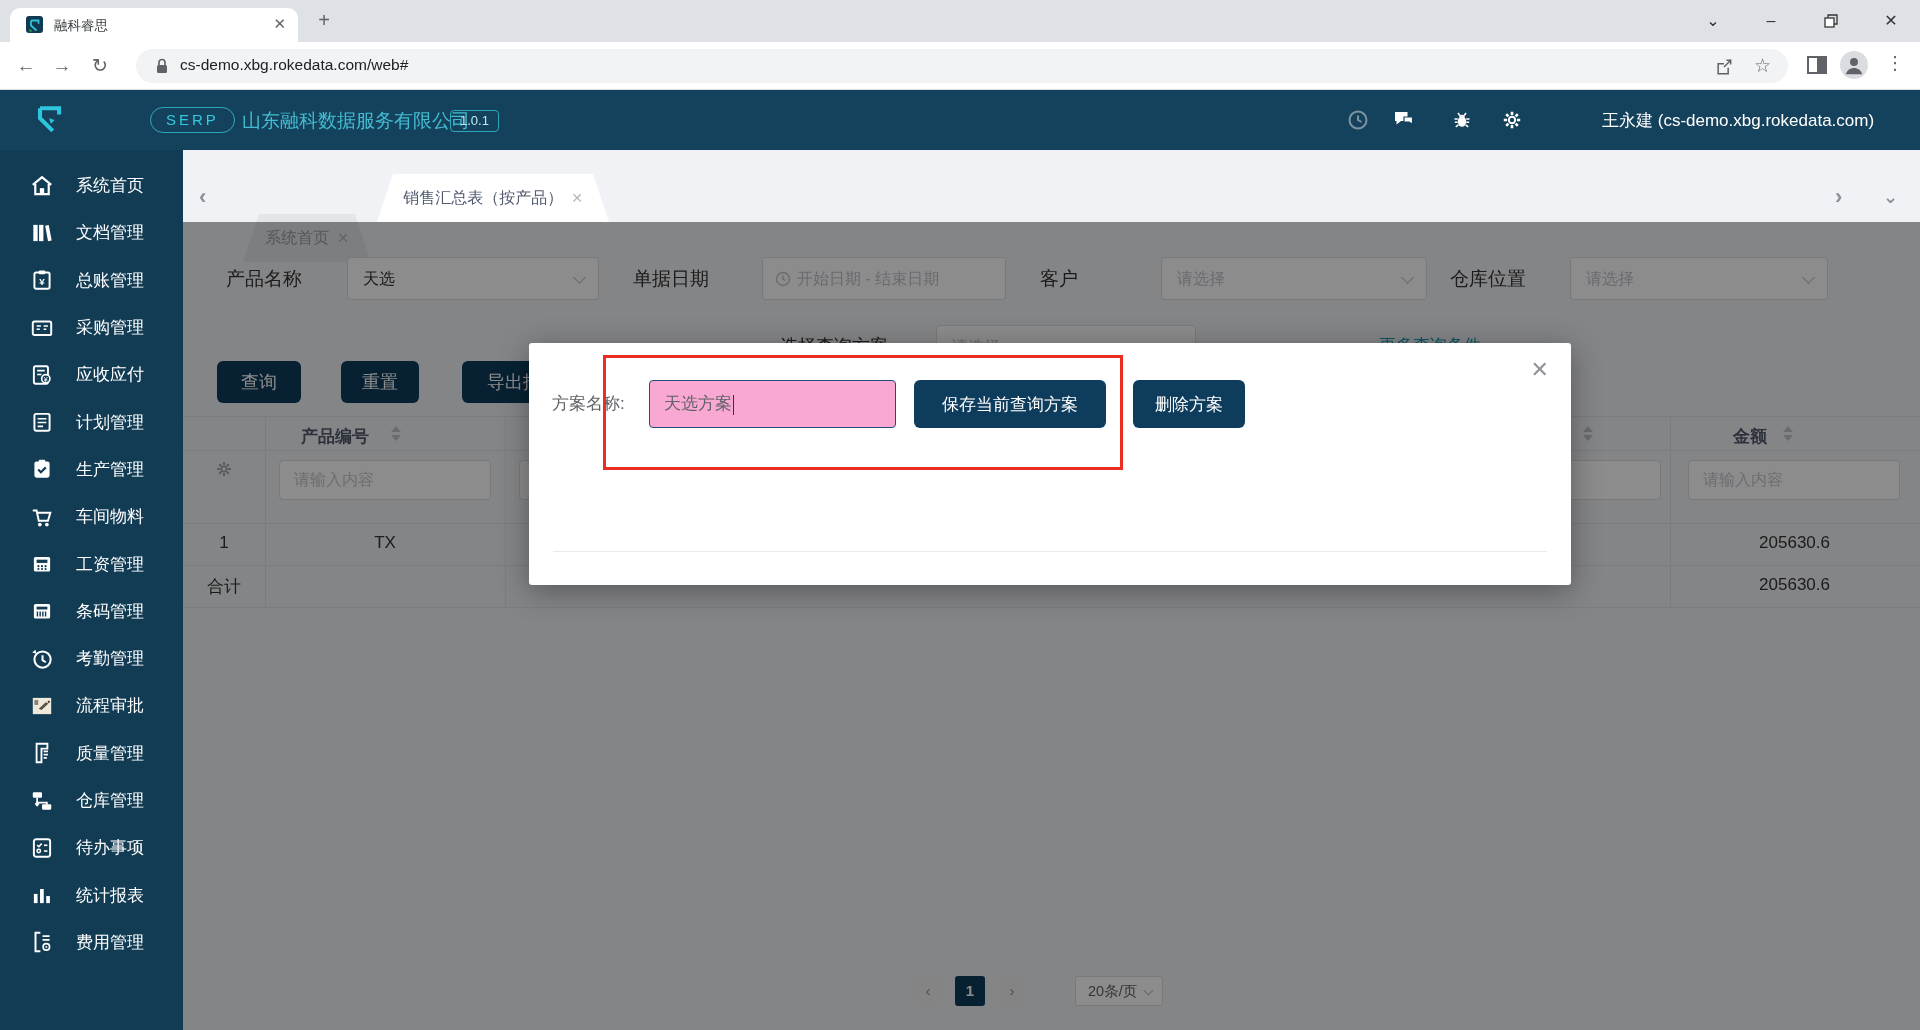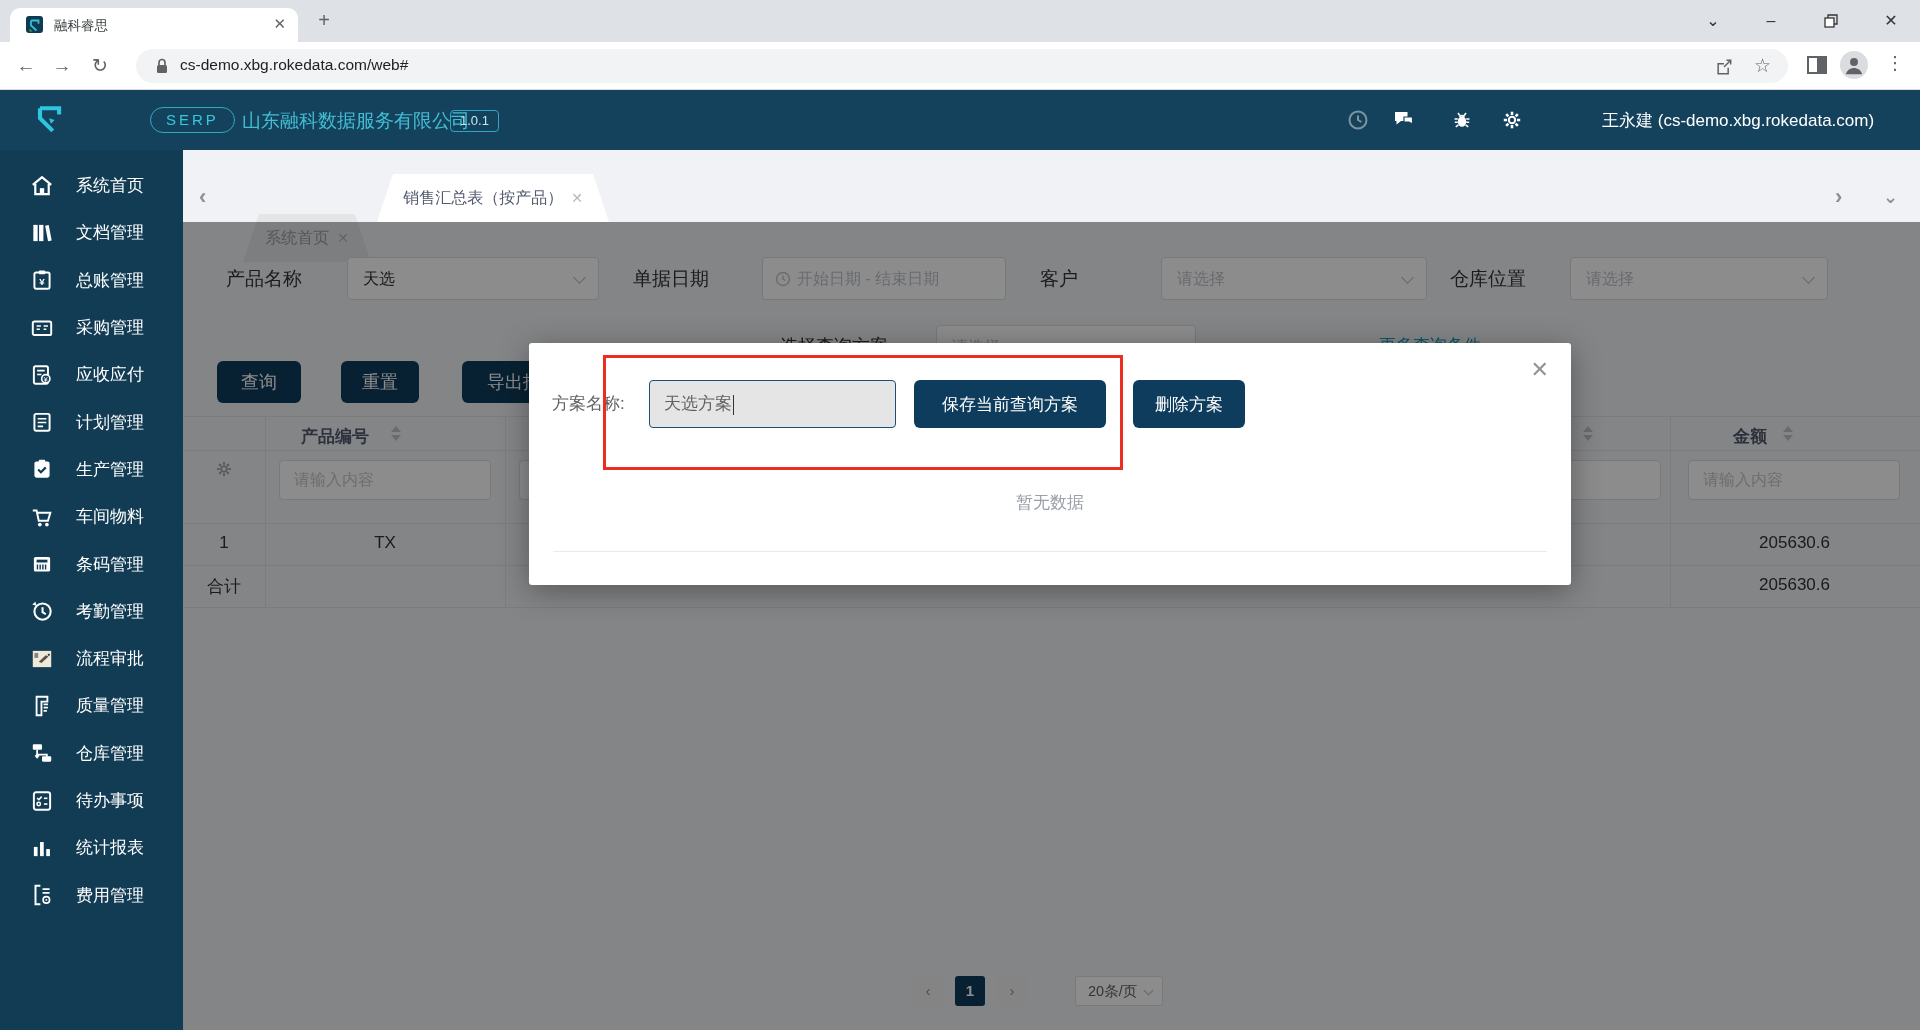--- a/index.html
+++ b/index.html
@@ -75,21 +75,21 @@
   .pgbtn.nav { background:#f0f1f3; color:#8a8f99; }
   .pgbtn.cur { background:#0E3C5C; color:#fff; font-weight:bold; }
   .pgsel { position:absolute; top:826px; left:892px; width:88px; height:30px; background:#fff; border:1px solid #d9dce1; border-radius:3px; font-size:14.5px; line-height:28px; color:#606266; padding-left:12px; }
   .pgsel .caret { top:10px; right:10px; width:7px; height:7px; }
 
   
   .overlay { position:absolute; left:0; top:72px; width:1737px; height:808px; background:rgba(0,0,0,0.45); z-index:40; }
   .modal { position:absolute; left:529px; top:343px; width:1042px; height:242px; background:#fff; border-radius:3px; box-shadow:0 6px 30px rgba(0,0,0,0.35); z-index:50; }
   .modal .close { position:absolute; right:22px; top:14px; font-size:22px; color:#909399; cursor:pointer; }
   .m-label { position:absolute; left:23px; top:37px; height:48px; line-height:48px; font-size:17px; color:#606266; }
-  .m-input { position:absolute; left:120px; top:37px; width:247px; height:48px; border:1px solid #1F4E79; border-radius:4px; background:#e5e5e5; font-size:17px; line-height:46px; color:#606266; padding-left:14px; }
+  .m-input { position:absolute; left:120px; top:37px; width:247px; height:48px; border:1px solid #1F4E79; border-radius:4px; background:#f9a8d4; font-size:17px; line-height:46px; color:#606266; padding-left:14px; }
   .m-cursor { display:inline-block; width:1px; height:20px; background:#333; vertical-align:middle; margin-left:1px; }
   .m-btn { position:absolute; top:37px; height:48px; background:#0E3C5C; border:none; border-radius:6px; color:#fff; font-size:17px; font-family:inherit; cursor:pointer; }
   .m-head { position:absolute; left:12px; top:92px; width:1018px; height:36px; background:#EAF1FB; }
   .m-check { position:absolute; left:24px; top:10px; width:16px; height:16px; border:1px solid #d6d9df; border-radius:3px; background:#f1f2f5; }
   .m-col { position:absolute; top:0; height:36px; line-height:36px; font-size:17px; font-weight:bold; color:#515a6e; }
   .m-empty { position:absolute; left:0; top:148px; width:1042px; text-align:center; font-size:17px; color:#9aa0a8; }
   .m-div { position:absolute; left:24px; top:208px; width:994px; height:1px; background:#e8eaec; }
   .redbox { position:absolute; left:74px; top:12px; width:520px; height:115px; border:3px solid #EC2D21; z-index:60; pointer-events:none; }
 </style>
 </head>
@@ -266,20 +266,37 @@
     </div>
     <div class="side-item">
       <span class="si">
           <svg width="26" height="26" viewBox="0 0 24 24">
             <path d="M3.5 6H7l2 9.5h8.5l2.2-7.5H8" fill="none" stroke="#fff" stroke-width="1.8"></path>
             <circle cx="10" cy="19" r="1.7" fill="#fff"></circle>
             <circle cx="16.5" cy="19" r="1.7" fill="#fff"></circle>
           </svg>
         </span>
       <span class="sl">车间物料</span>
+    </div>
+    <div class="side-item">
+      <span class="si">
+          <svg width="26" height="26" viewBox="0 0 24 24">
+            <rect x="4.5" y="5.5" width="15" height="13.5" rx="1.5" fill="#fff"></rect>
+            <rect x="7" y="8" width="10" height="3" fill="#123C54"></rect>
+            <g fill="#123C54">
+              <circle cx="8.7" cy="14" r="1"></circle>
+              <circle cx="12" cy="14" r="1"></circle>
+              <circle cx="15.3" cy="14" r="1"></circle>
+              <circle cx="8.7" cy="16.6" r="1"></circle>
+              <circle cx="12" cy="16.6" r="1"></circle>
+              <circle cx="15.3" cy="16.6" r="1"></circle>
+            </g>
+          </svg>
+        </span>
+      <span class="sl">工资管理</span>
     </div>
     <div class="side-item">
       <span class="si">
           <svg width="26" height="26" viewBox="0 0 24 24">
             <rect x="4.5" y="5.5" width="15" height="13.5" rx="1.5" fill="#fff"></rect>
             <rect x="7" y="8" width="10" height="2.6" fill="#123C54"></rect>
             <g stroke="#123C54" stroke-width="1.3">
               <path d="M7.8 12.5v4.5M10.3 12.5v4.5M12.8 12.5v4.5M15.3 12.5v4.5"></path>
             </g>
           </svg>
@@ -468,19 +485,18 @@
   <div class="modal">
     <div class="close">✕</div>
     <div class="m-label">方案名称:</div>
     <div class="m-input">
       <span>天选方案</span><span class="m-cursor"></span>
     </div>
     <button class="m-btn" style="left:385px; width:192px;">保存当前查询方案</button>
     <button class="m-btn" style="left:604px; width:112px;">删除方案</button>
 
 
-    <div class="m-empty">暂无数据</div>
     <div class="m-div"></div>
 
     <div class="redbox"></div>
   </div>
 
 </div>
 
 </body></html>

